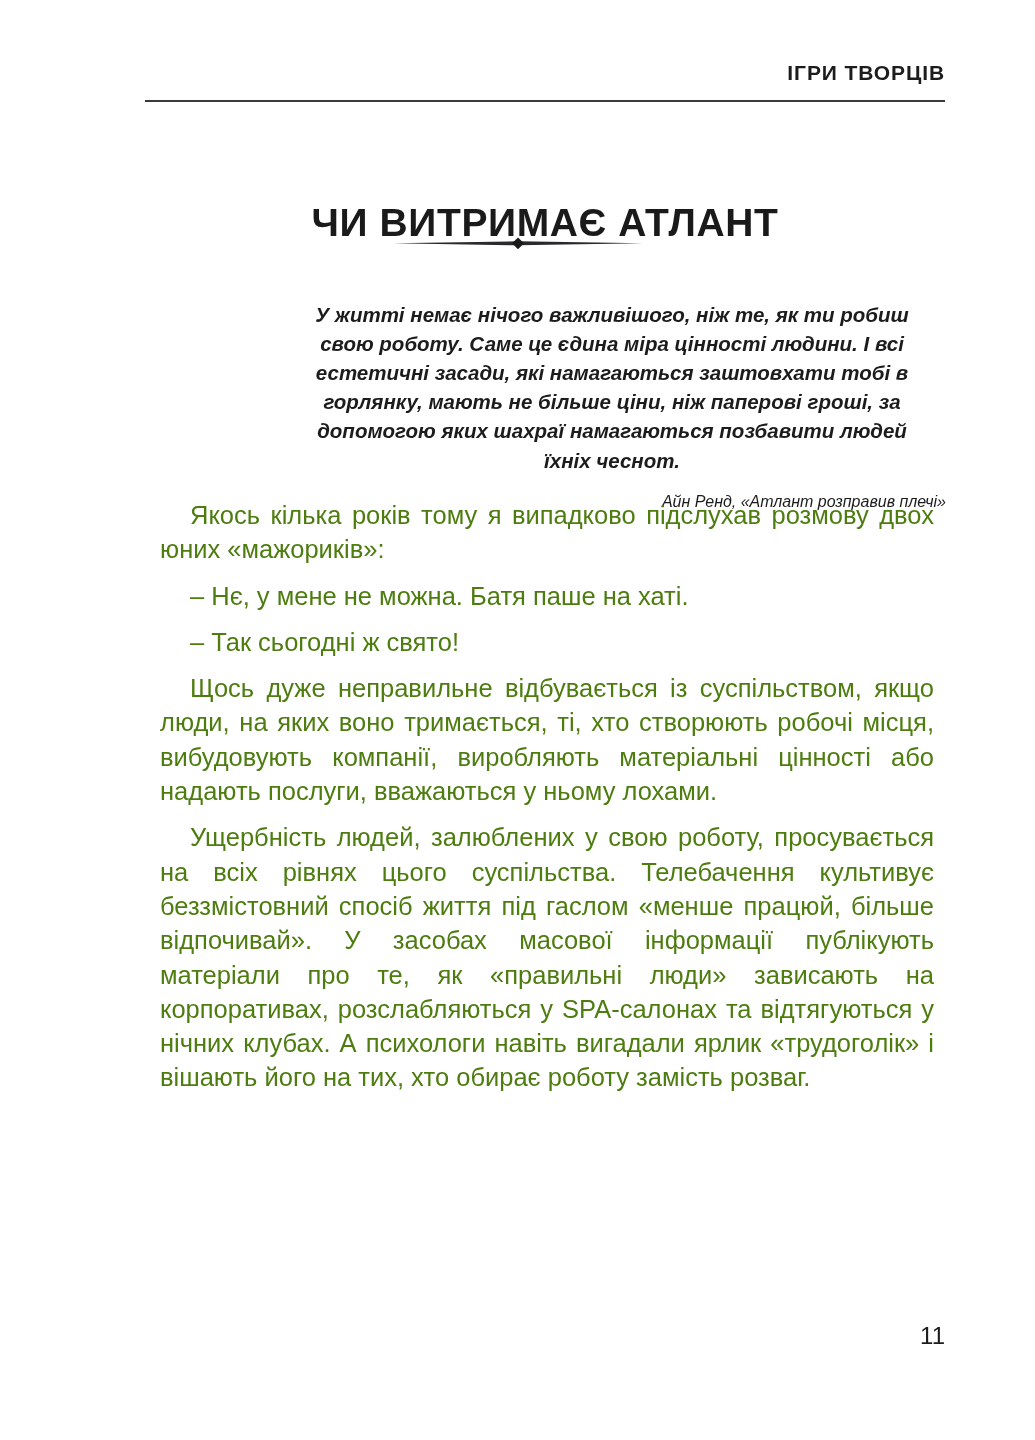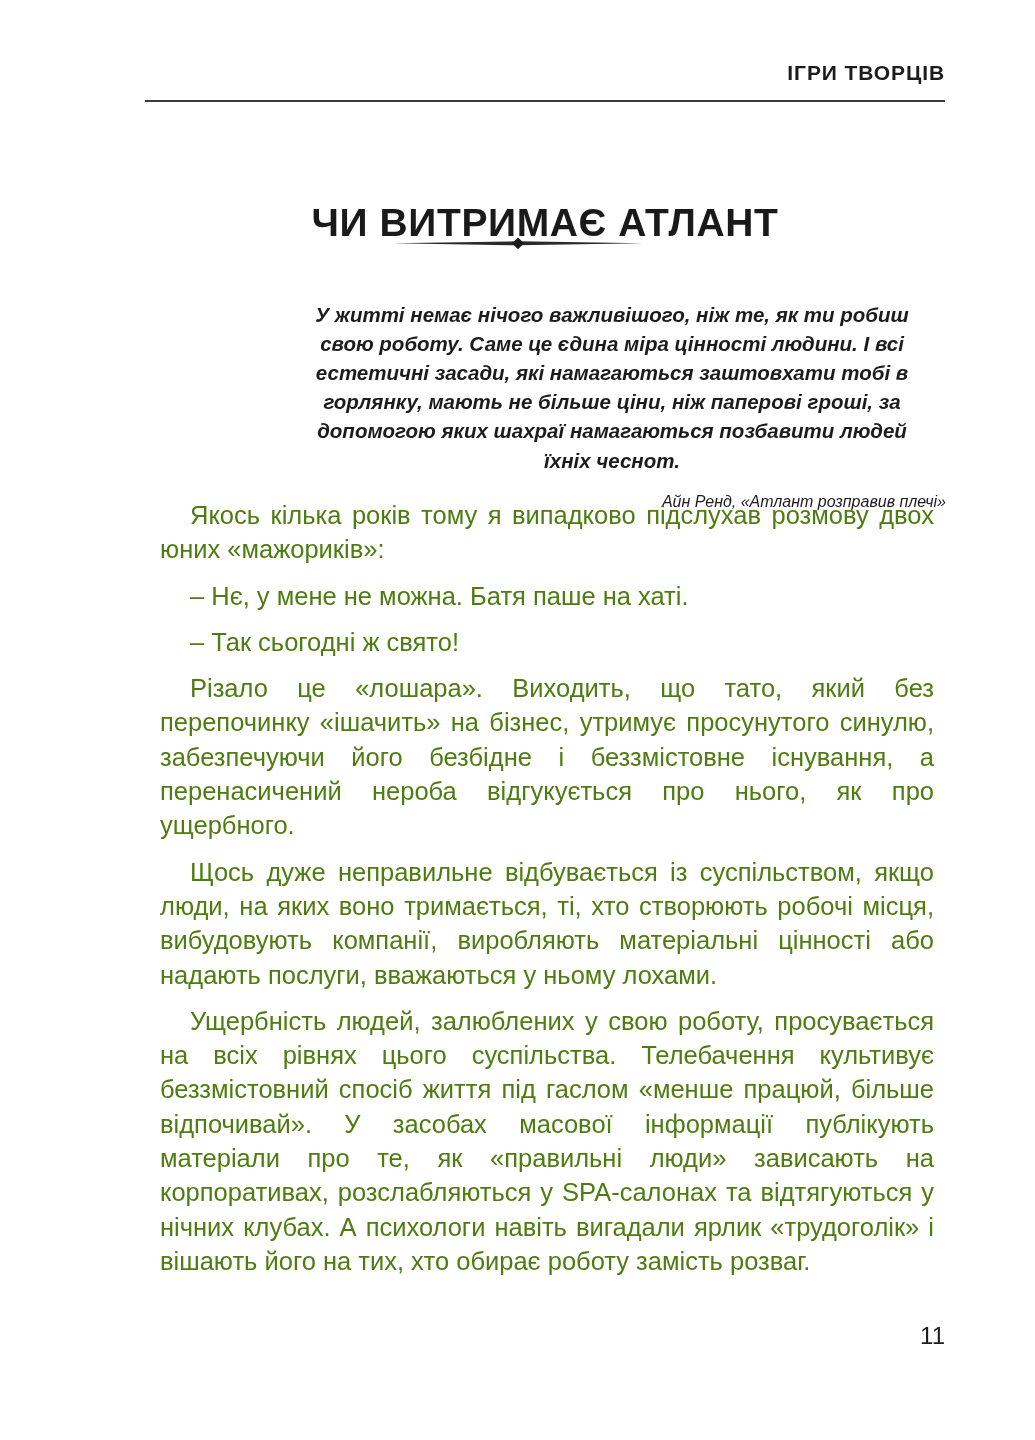--- a/index.html
+++ b/index.html
@@ -152,20 +152,19 @@
 
   <div class="epigraph">
     <p class="epigraph-text">У житті немає нічого важливішого, ніж те, як ти робиш свою роботу. Саме це єдина міра цінності людини. І всі естетичні засади, які намагаються заштовхати тобі в горлянку, мають не більше ціни, ніж паперові гроші, за допомогою яких шахраї намагаються позбавити людей їхніх чеснот.</p>
     <p class="epigraph-source">Айн Ренд, «Атлант розправив плечі»</p>
   </div>
 
   <div class="body-text">
     <p class="para">Якось кілька років тому я випадково підслухав розмову двох юних «мажориків»:</p>
     <p class="para flush">– Нє, у мене не можна. Батя паше на хаті.</p>
     <p class="para flush">– Так сьогодні ж свято!</p>
-    <p class="para">Різало це «лошара». Виходить, що тато, який без перепочинку «ішачить» на бізнес, утримує просунутого синулю, забезпечуючи його безбідне і беззмістовне існування, а перенасичений нероба відгукується про нього, як про ущербного.</p>
     <p class="para">Щось дуже неправильне відбувається із суспільством, якщо люди, на яких воно тримається, ті, хто створюють робочі місця, вибудовують компанії, виробляють матеріальні цінності або надають послуги, вважаються у ньому лохами.</p>
     <p class="para">Ущербність людей, залюблених у свою роботу, просувається на всіх рівнях цього суспільства. Телебачення культивує беззмістовний спосіб життя під гаслом «менше працюй, більше відпочивай». У засобах масової інформації публікують матеріали про те, як «правильні люди» зависають на корпоративах, розслабляються у SPA-салонах та відтягуються у нічних клубах. А психологи навіть вигадали ярлик «трудоголік» і вішають його на тих, хто обирає роботу замість розваг.</p>
   </div>
 
   <div class="folio">11</div>
 
 </div>
 
 </body></html>

